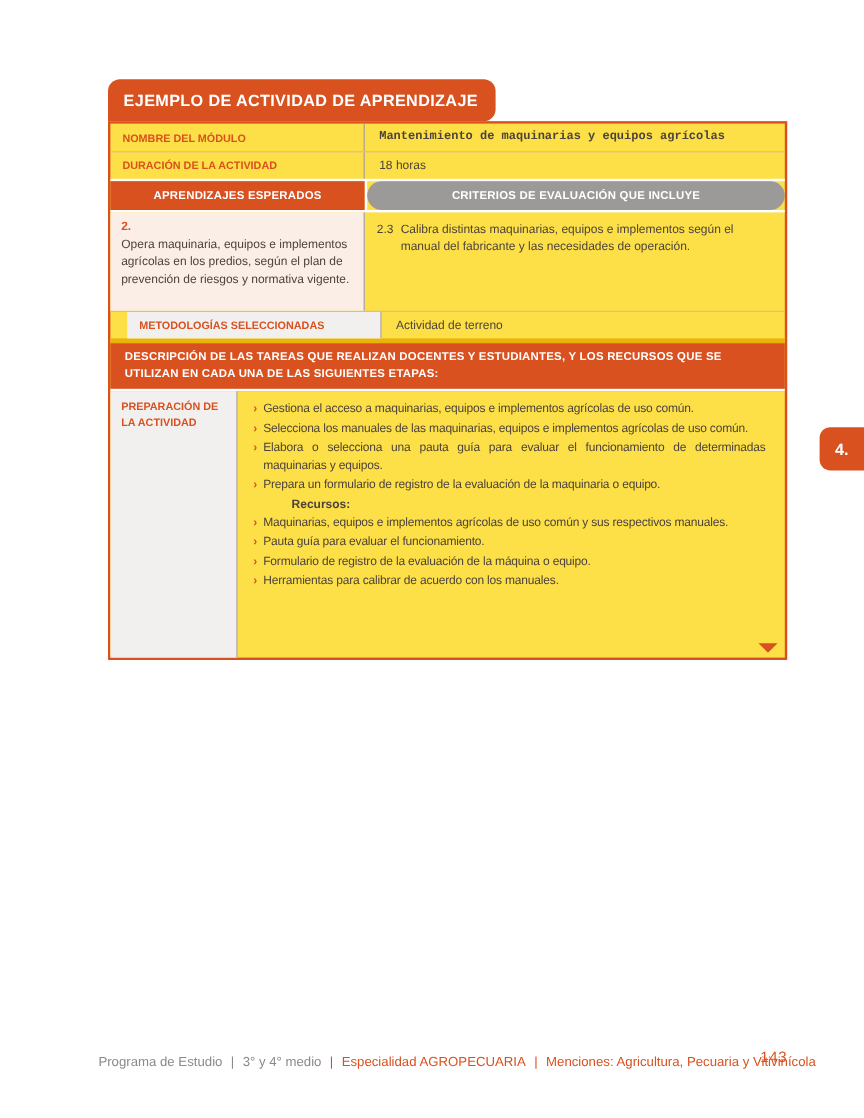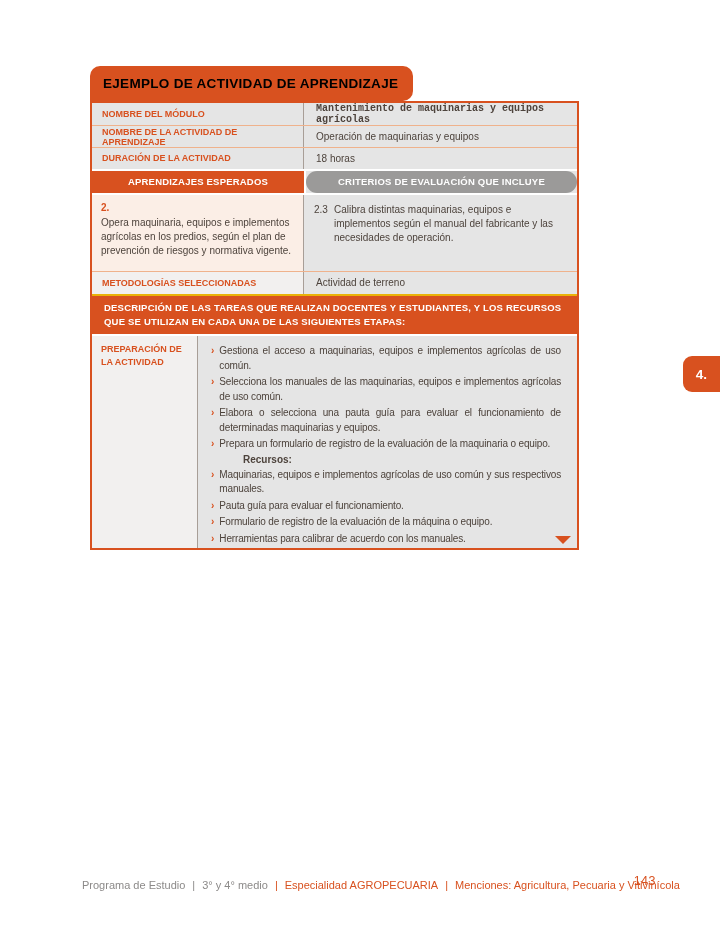--- a/index.html
+++ b/index.html
@@ -12,28 +12,28 @@
   }
   *{margin:0;padding:0;box-sizing:border-box;}
   html,body{background:#e8e8e8;}
   .page{
     position:relative;width:720px;height:932px;background:#ffffff;
     font-family:"Liberation Sans",sans-serif;overflow:hidden;margin:0 auto;
   }
   
   .title-tab{
     position:absolute;left:90px;top:66px;height:35px;
-    background:var(--accent);color:#000000;border-radius:10px 10px 10px 0;
+    background:var(--accent);color:#ffffff;border-radius:10px 10px 10px 0;
     display:inline-flex;align-items:center;padding:0 15px 0 13px;
     font-weight:bold;font-size:13.5px;letter-spacing:.3px;white-space:nowrap;
   }
   
   .doc-table{
-    position:absolute;left:90px;top:101px;width:489px;height:449px;
-    border:2px solid var(--accent);background:#e5e5e5;
+    position:absolute;left:90px;top:101px;width:566px;height:449px;
+    border:2px solid var(--accent);background:#fde047;
     display:flex;flex-direction:column;
   }
   .info-row{display:flex;height:24px;border-bottom:1px solid #EFB28C;}
   .info-row.last{border-bottom:2px solid #fff;}
   .cell-label{
     width:212px;border-right:1px solid #A89E97;display:flex;align-items:center;
     padding:0 8px 0 10px;color:var(--accent);font-size:9px;font-weight:bold;
   }
   .cell-value{flex:1;display:flex;align-items:center;padding:0 10px 0 12px;
     font-size:10px;color:var(--body-text);}
@@ -53,21 +53,21 @@
   }
   .content-row{display:flex;height:83px;border-bottom:1px solid #EFB28C;}
   .ae-cell{
     width:212px;background:var(--peach-bg);border-right:1px solid #A89E97;
     padding:6px 9px;font-size:10px;color:var(--body-text);line-height:1.42;
   }
   .ae-number{color:var(--accent);font-weight:bold;display:block;margin-bottom:1px;}
   .ce-cell{flex:1;padding:8px 10px;display:flex;gap:6px;font-size:10px;
     color:var(--body-text);line-height:1.42;align-items:flex-start;}
   .ce-number{flex:0 0 auto;}
-  .met-row{display:flex;height:26px;border-bottom:2px solid #eab308;}
+  .met-row{display:flex;height:26px;border-bottom:4px solid #eab308;padding-left:14px;}
   .met-row .cell-label{background:var(--light-gray-bg);}
   .desc-band{
     height:40px;background:var(--accent);color:#fff;font-weight:bold;
     font-size:9.5px;line-height:1.5;padding:5px 12px;letter-spacing:.2px;
     border-bottom:2px solid #fff;
   }
   .prep-row{display:flex;flex:1;position:relative;}
   .prep-label{
     width:106px;background:var(--light-gray-bg);border-right:1px solid #A89E97;
     padding:7px 2px 0 9px;color:var(--accent);font-weight:bold;font-size:9px;
@@ -109,24 +109,20 @@
 <div class="page">
 
   <div class="title-tab">EJEMPLO DE ACTIVIDAD DE APRENDIZAJE</div>
 
   <div class="doc-table">
 
     <div class="info-row">
       <div class="cell-label">NOMBRE DEL MÓDULO</div>
       <div class="cell-value bold">Mantenimiento de maquinarias y equipos agrícolas</div>
     </div>
-    <div class="info-row">
-      <div class="cell-label">NOMBRE DE LA ACTIVIDAD DE APRENDIZAJE</div>
-      <div class="cell-value">Operación de maquinarias y equipos</div>
-    </div>
     <div class="info-row last">
       <div class="cell-label">DURACIÓN DE LA ACTIVIDAD</div>
       <div class="cell-value">18 horas</div>
     </div>
 
     <div class="header-row">
       <div class="header-left">APRENDIZAJES ESPERADOS</div>
       <div class="header-gap"></div>
       <div class="header-right">CRITERIOS DE EVALUACIÓN QUE INCLUYE</div>
     </div>

